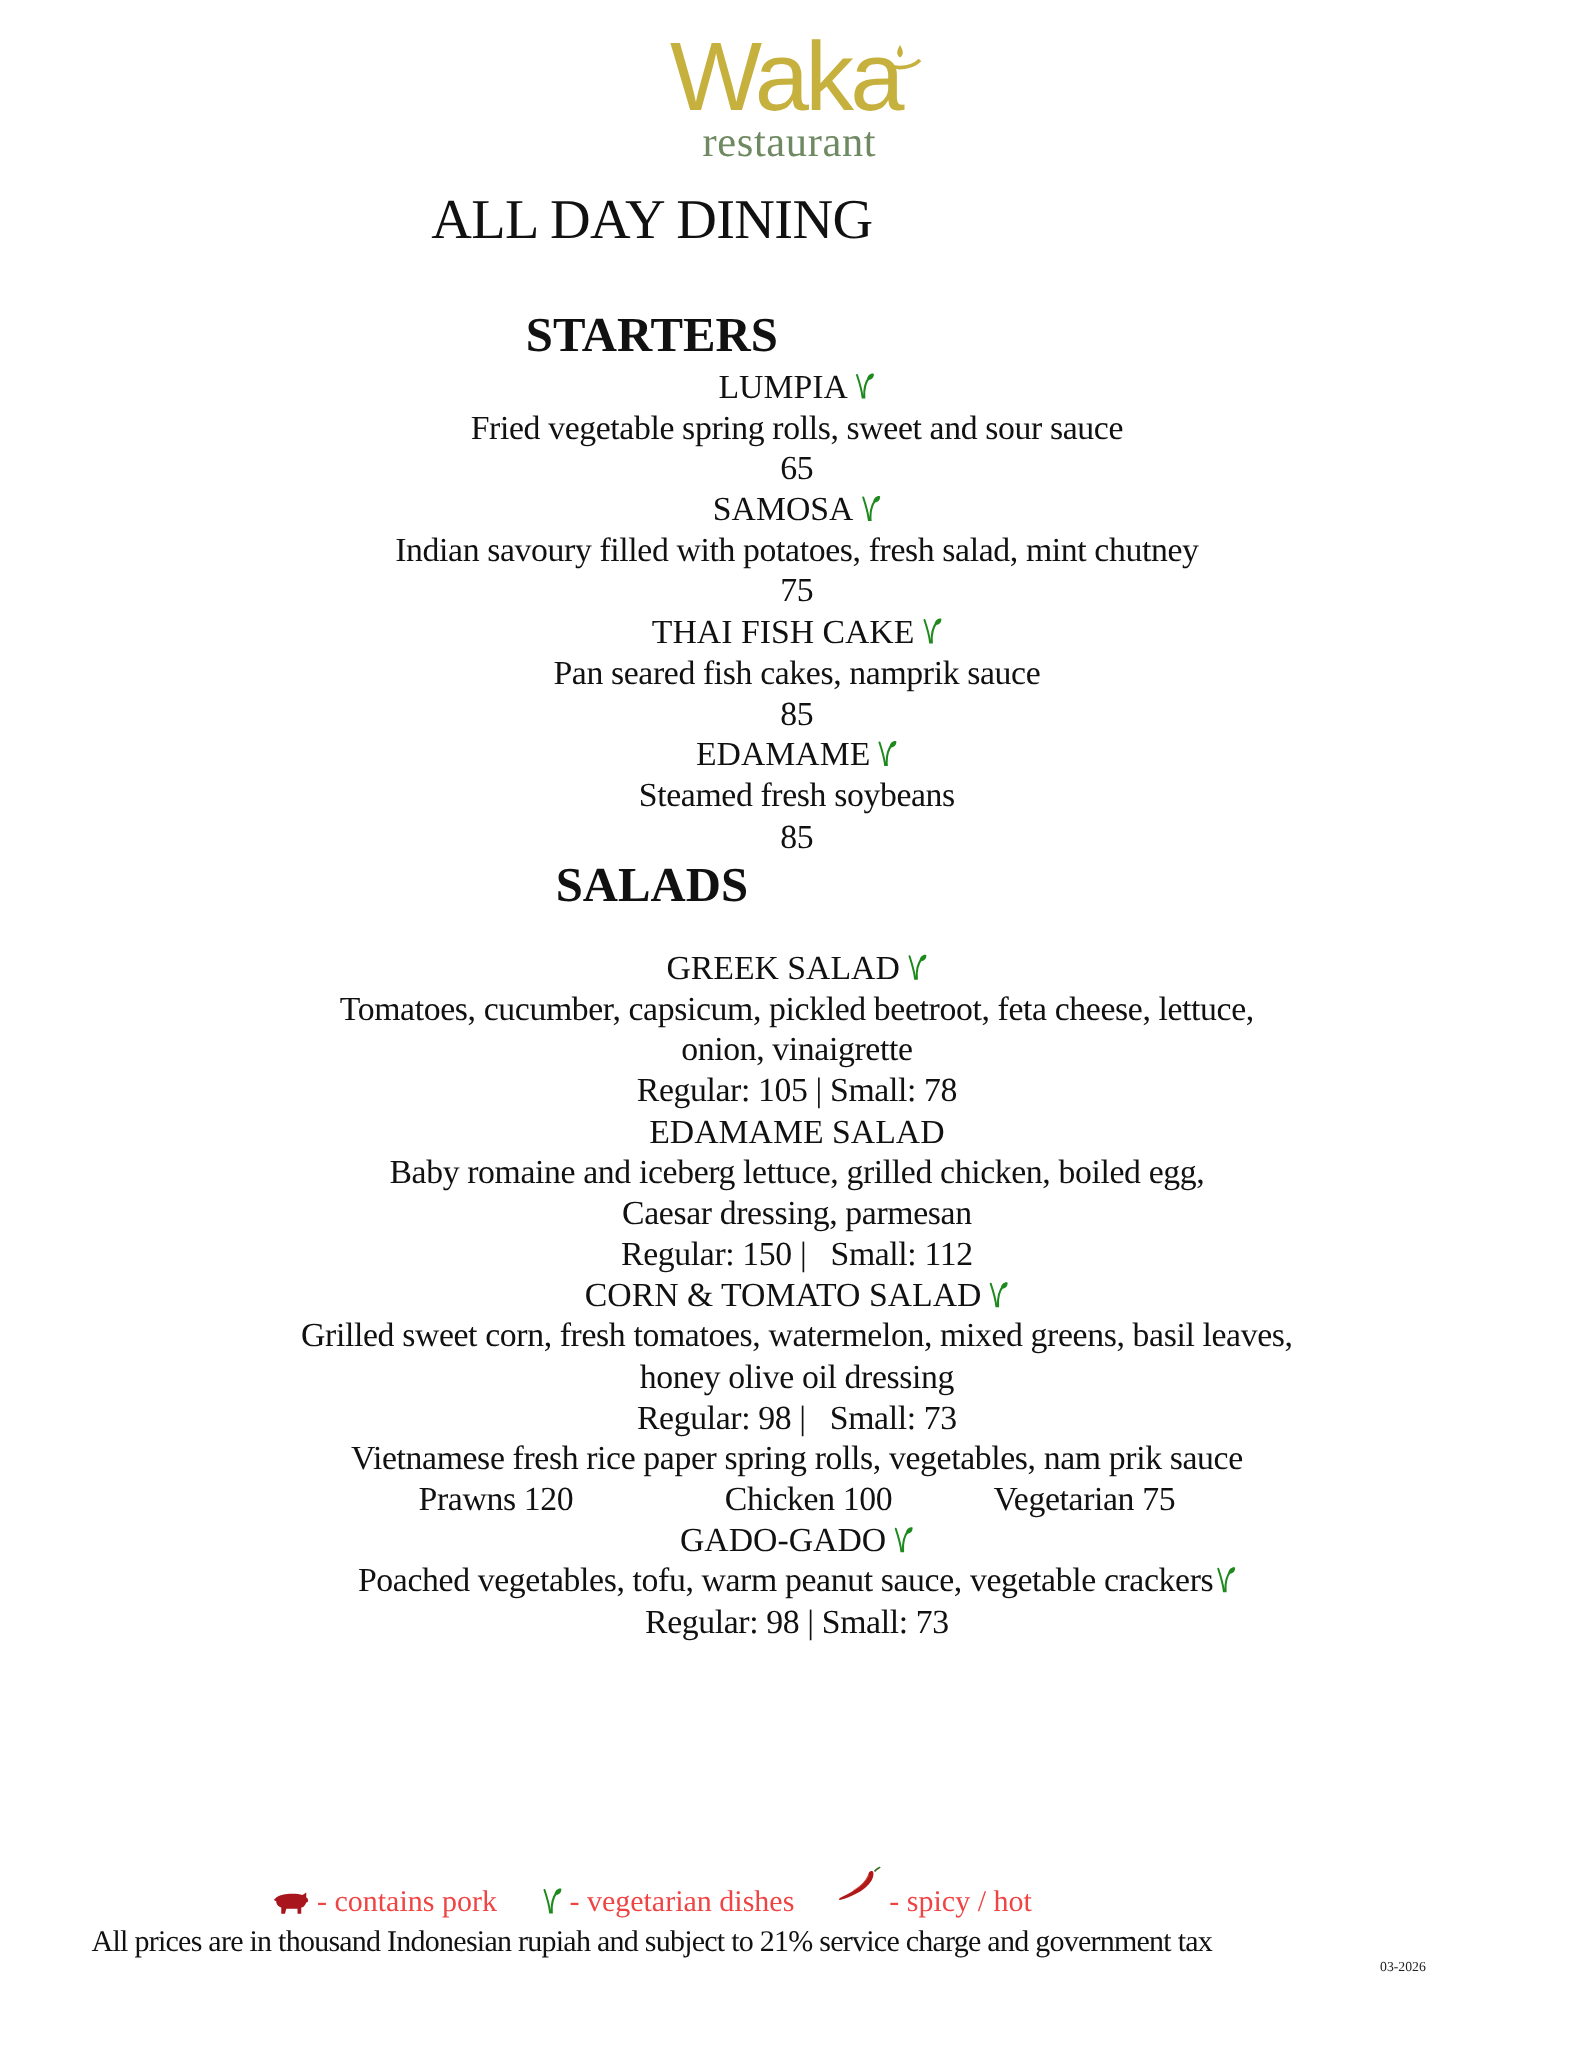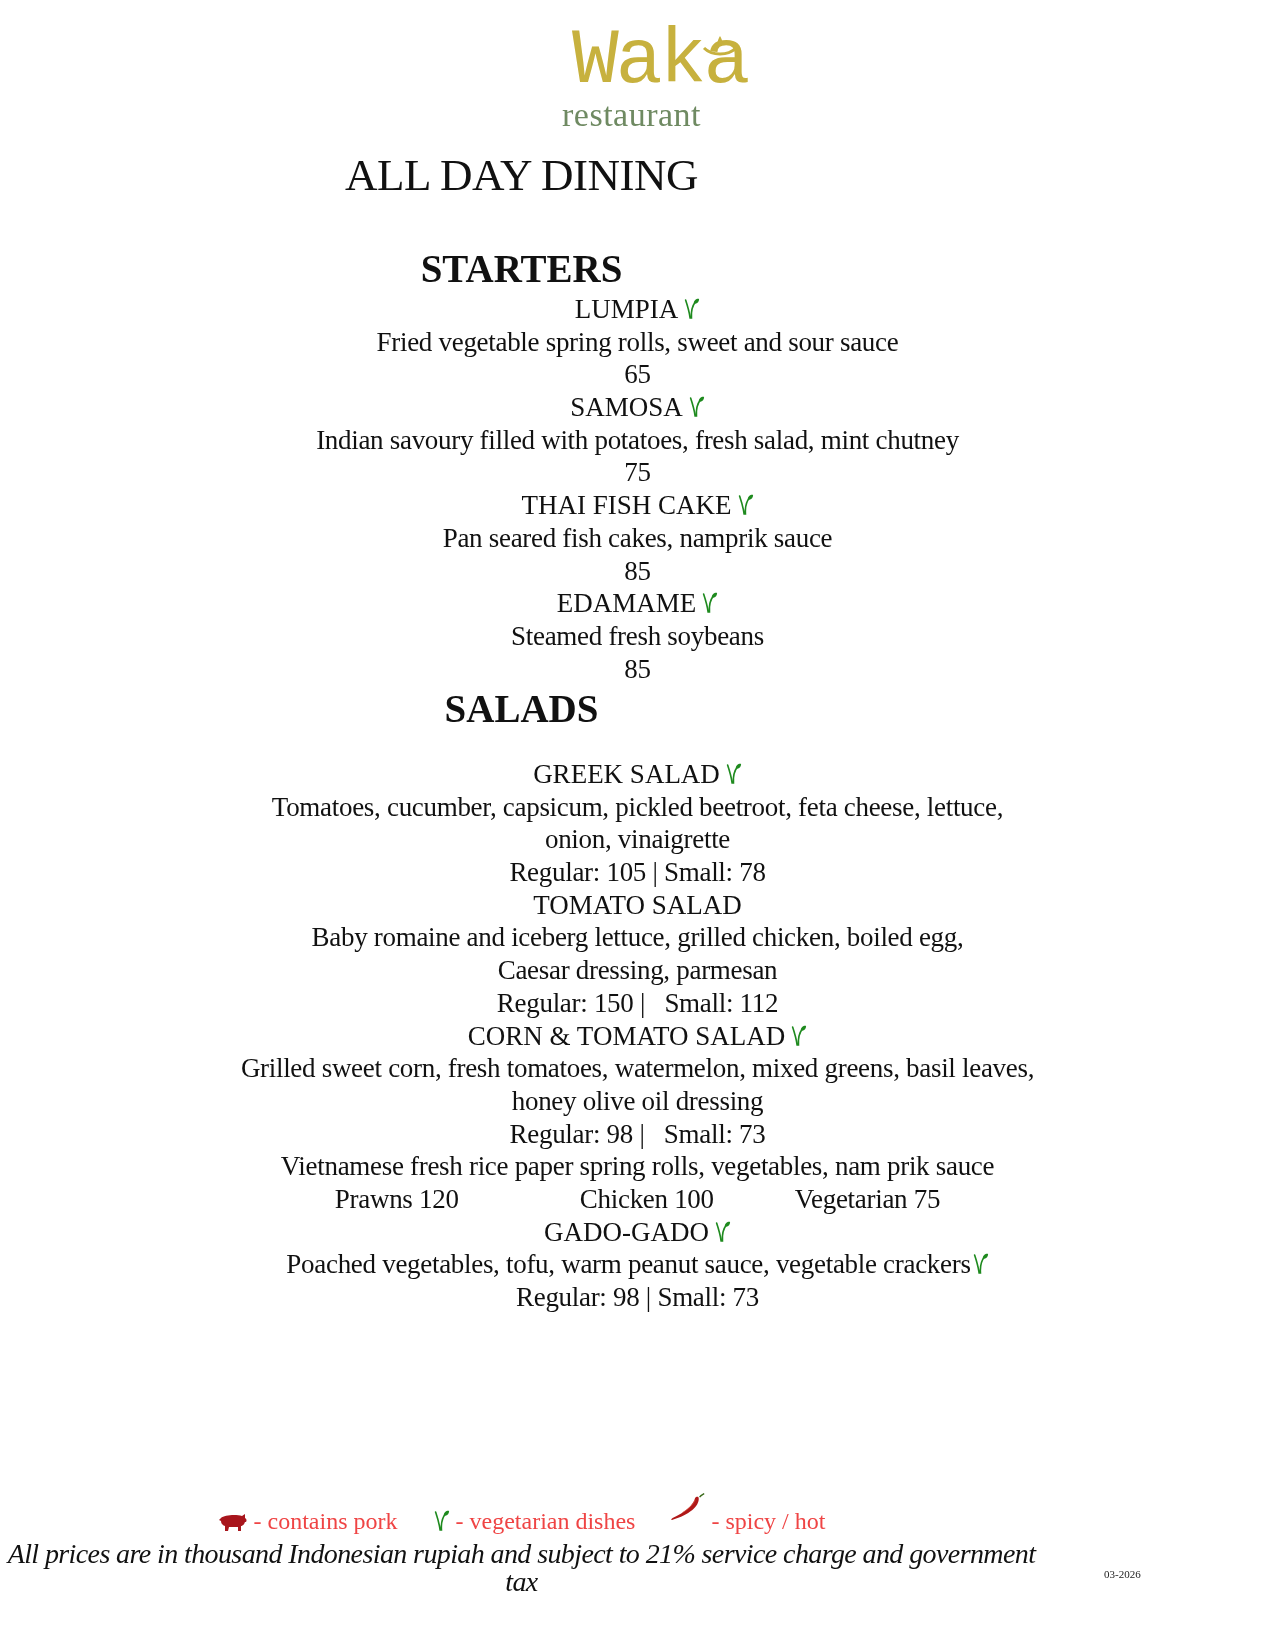--- a/index.html
+++ b/index.html
@@ -3,21 +3,21 @@
 <meta charset="utf-8">
 <style>
   html, body { margin: 0; padding: 0; background: #ffffff; }
   body { width: 1275px; height: 1650px; position: relative; overflow: hidden;
          font-family: "Liberation Serif", "DejaVu Serif", serif; color: #111; }
   .page { position: absolute; left: 0; top: 0; width: 1275px; height: 1650px; }
   .center { position: absolute; left: 0; width: 1043px; text-align: center; }
   
   .logo { position: absolute; left: 530px; top: 28px; width: 230px; height: 110px; }
   .logo-word { position: absolute; left: 6px; top: -6px; font-size: 78px; line-height: 1;
-               color: #c7b13e; letter-spacing: -3px; font-family: Liberation Mono, monospace; margin-left: 36px; }
+               color: #c7b13e; letter-spacing: -3px; font-family: Liberation Sans, sans-serif; }
   .logo-sub { position: absolute; left: 32px; top: 70px; font-size: 34px; line-height: 1;
               color: #6f8a62; letter-spacing: 0.5px; }
   .logo-crest { position: absolute; left: 172px; top: 6px; }
   
   .title { top: 150px; font-size: 45px; line-height: 50px; letter-spacing: -0.5px; }
   .section { font-size: 39px; font-weight: bold; line-height: 44px; }
   .sec-starters { top: 247px; }
   .sec-salads { top: 687px; }
   .list { position: absolute; left: 0; width: 1275px; text-align: center; }
   .list-starters { top: 293px; }
@@ -26,21 +26,21 @@
   .name { letter-spacing: 0px; }
   .ico { display: inline-block; vertical-align: -2px; margin-left: 4px; }
   .variants span { display: inline-block; }
   .variants .v1 { width: 245px; text-align: left; }
   .variants .v2 { width: 215px; text-align: left; }
   .variants .v3 { text-align: left; }
   
   .legend { top: 1493px; font-size: 24px; line-height: 30px; color: #ef4444; }
   .legend .item { display: inline-block; margin: 0 14px; }
   .legend svg { vertical-align: -3px; margin-right: 6px; }
-  .note { top: 1540px; font-size: 28px; font-style: italic; line-height: 28px; letter-spacing: -0.6px; }
+  .note { top: 1540px; font-size: 24px; line-height: 28px; letter-spacing: -0.6px; }
   .date { position: absolute; left: 1080px; top: 1568px; font-size: 11px; color: #222; margin-left: 24px; }
 </style>
 </head>
 <body>
 
 <svg width="0" height="0" style="position:absolute">
   <defs>
     <symbol id="leaf" viewBox="0 0 20 24">
       <path d="M4 2 C6 8 8 14 9 22 L10.5 22 C10 15 11 9 15 4" fill="none" stroke="#1e8a1e" stroke-width="1.8" stroke-linecap="round"></path>
       <path d="M13 6 C13 2 17 0 19 1 C19 4 17 7 13 6 Z" fill="#1e8a1e"></path>
@@ -107,21 +107,21 @@
   <div class="list list-salads">
     <div>
       <div class="line name"><span>GREEK SALAD</span><svg class="ico" width="18" height="22">
             <use href="#leaf"></use>
           </svg></div>
       <div class="line">Tomatoes, cucumber, capsicum, pickled beetroot, feta cheese, lettuce,</div>
       <div class="line">onion, vinaigrette</div>
       <div class="line">Regular: 105 | Small: 78</div>
     </div>
     <div>
-      <div class="line name">TOMATO SALAD</div>
+      <div class="line name">EDAMAME SALAD</div>
       <div class="line">Baby romaine and iceberg lettuce, grilled chicken, boiled egg,</div>
       <div class="line">Caesar dressing, parmesan</div>
       <div class="line" style="white-space:pre">Regular: 150 |   Small: 112</div>
     </div>
     <div>
       <div class="line name"><span>CORN &amp; TOMATO SALAD</span><svg class="ico" width="18" height="22">
             <use href="#leaf"></use>
           </svg></div>
       <div class="line">Grilled sweet corn, fresh tomatoes, watermelon, mixed greens, basil leaves,</div>
       <div class="line">honey olive oil dressing</div>

